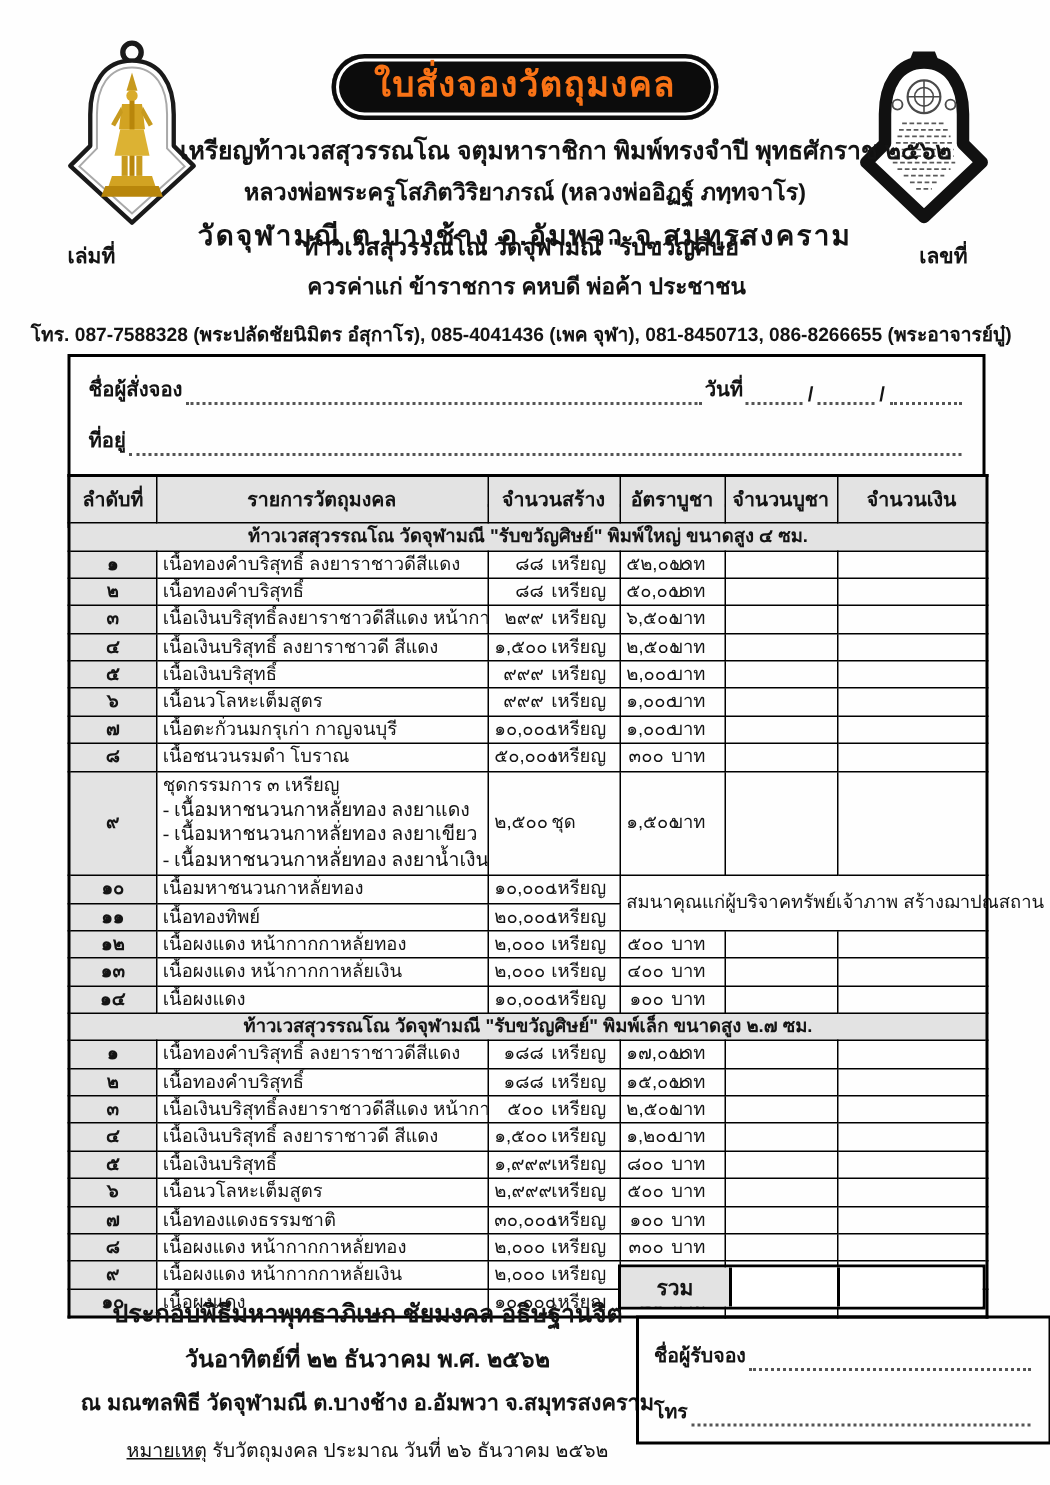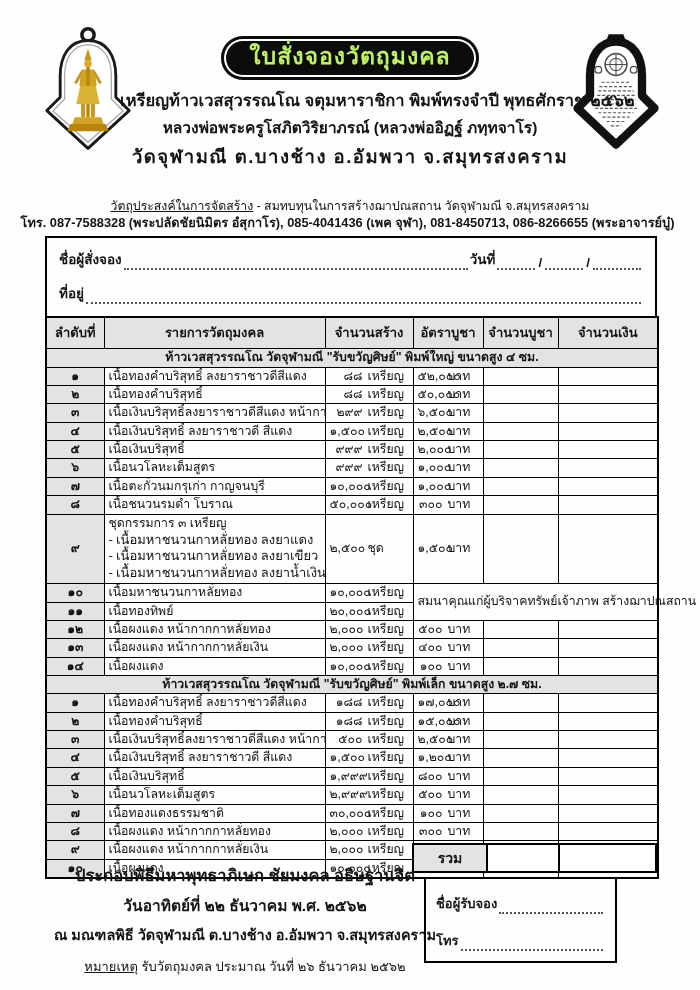--- a/index.html
+++ b/index.html
@@ -7,21 +7,21 @@
     width:700px;height:990px;position:relative;background:#fefefe;
     font-family:"Liberation Sans","DejaVu Sans",sans-serif;color:#141414;
     overflow:hidden;margin:0 auto;
   }
   
   .amulet{position:absolute;top:26px;}
   .amulet.front{left:30px;width:116px;height:128px;}
   .amulet.back{right:32px;width:104px;height:128px;}
   .hdr{position:absolute;left:120px;right:120px;top:36px;text-align:center;}
   .banner{
-    display:inline-block;background:#0c0c0c;color:#bef264;font-weight:bold;
+    display:inline-block;background:#0c0c0c;color:#f97316;font-weight:bold;
     font-size:23px;line-height:1;padding:9px 28px 12px;border-radius:26px;
     box-shadow:inset 0 0 0 3px #0c0c0c, inset 0 0 0 5px #ffffff;
     letter-spacing:1px;
   }
   .h1{font-weight:bold;font-size:16.5px;margin-top:7px;white-space:nowrap;}
   .h2{font-weight:bold;font-size:15.5px;margin-top:2px;white-space:nowrap;}
   .h3{font-weight:bold;font-size:18.5px;margin-top:2px;letter-spacing:1.5px;white-space:nowrap;}
   .meta{position:absolute;left:45px;right:43px;top:152px;text-align:center;}
   .meta .side{position:absolute;top:7px;font-size:14px;font-weight:bold;}
   .meta .side.l{left:0;}
@@ -72,21 +72,21 @@
   .tb-blank1{width:72px;background:#fff;}
   .tb-blank2{width:97px;background:#fff;}
   
   .ceremony{position:absolute;left:45px;top:862px;width:400px;text-align:center;}
   .c1{font-weight:bold;font-size:16.5px;white-space:nowrap;}
   .c2{font-weight:bold;font-size:15.5px;margin-top:5px;}
   .c3{font-weight:bold;font-size:14.5px;margin-top:5px;white-space:nowrap;}
   .c4{font-weight:normal;font-size:13px;margin-top:10px;white-space:nowrap;}
   .c4 .u{text-decoration:underline;}
   .receiver-box{
-    position:absolute;left:424px;top:877px;width:193px;box-sizing:border-box;
+    position:absolute;left:424px;top:877px;width:277px;box-sizing:border-box;
     border:2.5px solid #000;padding:12px 10px 10px;
   }
   .receiver-box .frow{font-size:13px;margin-top:16px;}
   .receiver-box .frow:first-child{margin-top:2px;}
 </style>
 </head>
 <body>
 
 <div class="page">
 
@@ -135,25 +135,27 @@
     </g>
   </svg>
 
   <div class="hdr">
     <div class="banner">ใบสั่งจองวัตถุมงคล</div>
     <div class="h1">เหรียญท้าวเวสสุวรรณโณ จตุมหาราชิกา พิมพ์ทรงจำปี พุทธศักราช ๒๕๖๒</div>
     <div class="h2">หลวงพ่อพระครูโสภิตวิริยาภรณ์ (หลวงพ่ออิฏฐ์ ภทฺทจาโร)</div>
     <div class="h3">วัดจุฬามณี ต.บางช้าง อ.อัมพวา จ.สมุทรสงคราม</div>
   </div>
 
-
-  <div class="purpose">
-    <span class="u">วัตถุประสงค์ในการจัดสร้าง</span>
-    <span>- สมทบทุนในการสร้างฌาปณสถาน วัดจุฬามณี จ.สมุทรสงคราม</span>
-  </div>
+  <div class="meta">
+    <span class="side l">เล่มที่</span>
+    <span class="side r">เลขที่</span>
+    <div class="m1">ท้าวเวสสุวรรณโณ วัดจุฬามณี "รับขวัญศิษย์"</div>
+    <div class="m2">ควรค่าแก่ ข้าราชการ คหบดี พ่อค้า ประชาชน</div>
+  </div>
+
 
   <div class="phones">โทร. 087-7588328 (พระปลัดชัยนิมิตร อํสุกาโร), 085-4041436 (เพค จุฬา), 081-8450713, 086-8266655 (พระอาจารย์บู๋)</div>
 
   <div class="order-box">
     <div class="frow">
       <span>ชื่อผู้สั่งจอง</span>
       <span class="dots"></span>
       <span>วันที่</span>
       <span class="dots d38"></span>
         <span class="slash">/</span>

